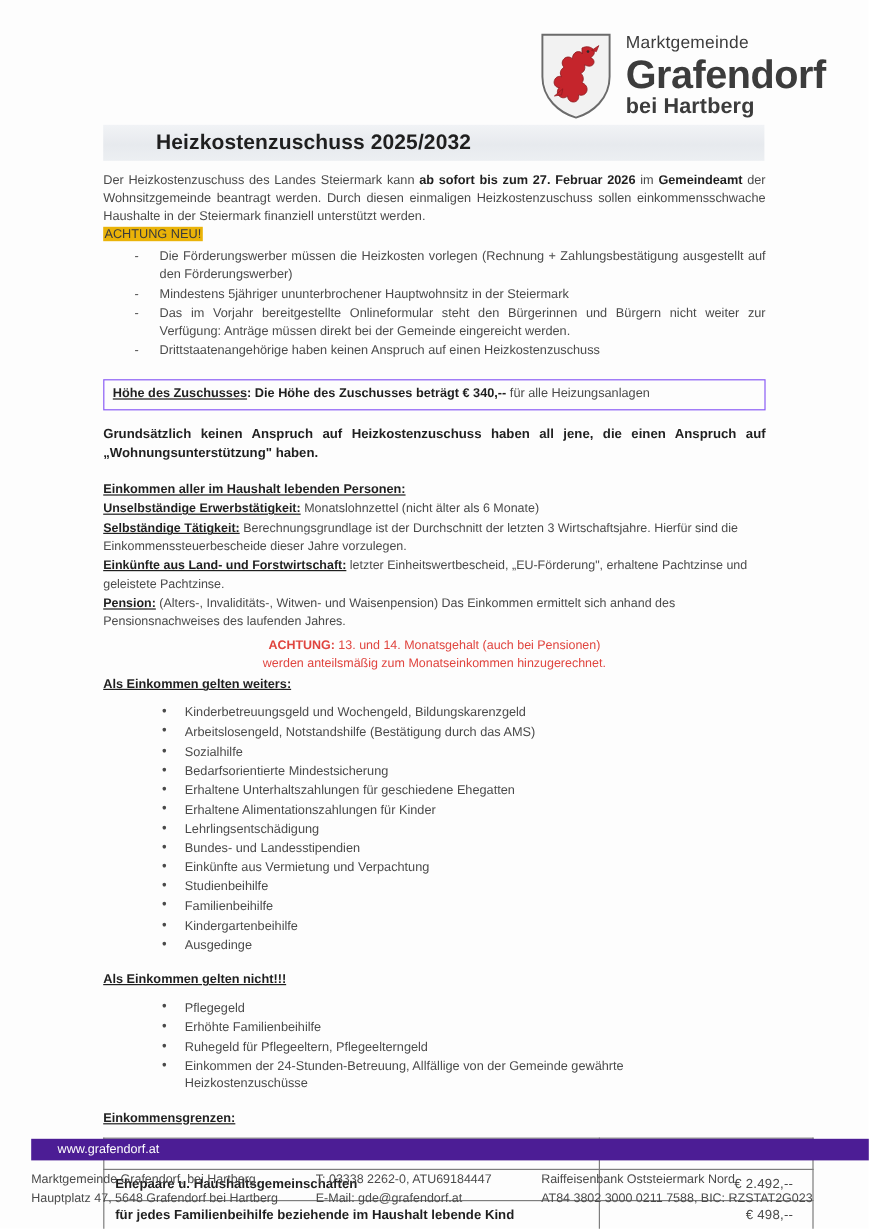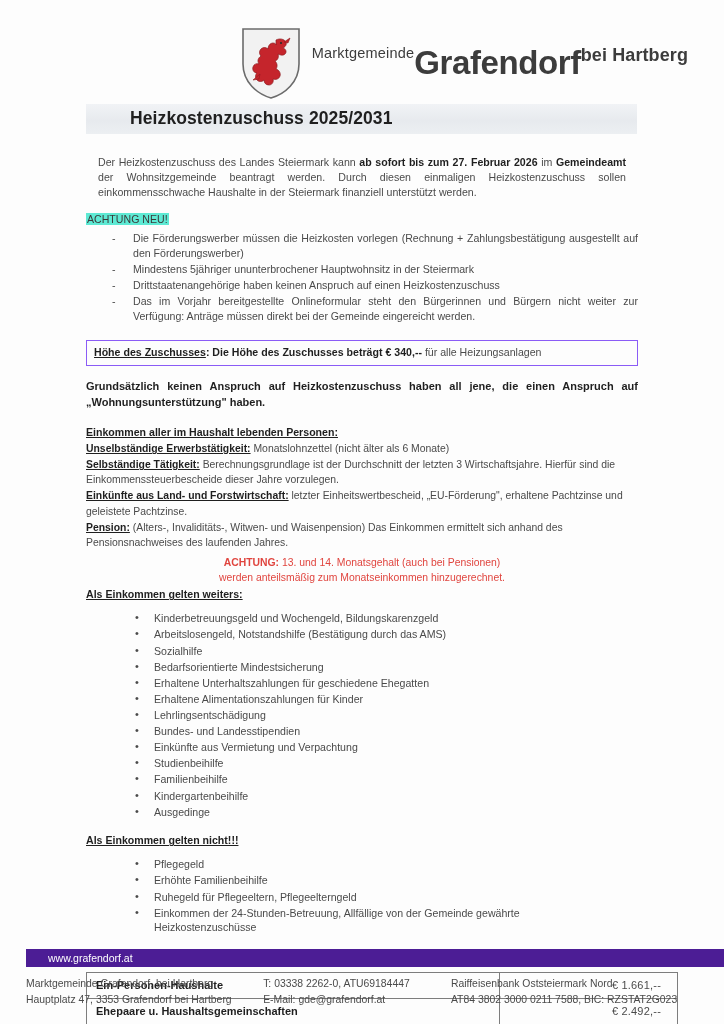--- a/index.html
+++ b/index.html
@@ -30,20 +30,21 @@
     display: flex;
     align-items: center;
     gap: 10px;
   }
   .crest {
     width: 62px;
     height: 74px;
   }
   .logo-text {
     display: flex;
+    flex-direction: column;
     line-height: 1;
     color: #3c3c3c;
   }
   .logo-line1 {
     font-size: 14.5px;
     letter-spacing: .2px;
     margin-bottom: 1px;
   }
   .logo-line2 {
     font-size: 33px;
@@ -82,26 +83,26 @@
     left: 86px;
     top: 143px;
     width: 552px;
     font-size: 10.6px;
     line-height: 1.42;
   }
 
   .para {
     text-align: justify;
     color: #4a4a4a;
-    margin: 12px;
+    margin: 0;
   }
   .para b { color: #1f1f1f; }
 
   .hl-yellow {
-    background: #5eead4;
+    background: #eab308;
     color: #3a3a3a;
     padding: 0 1px;
     text-align: right;
   }
 
   .dash-list {
     list-style: none;
     margin: 4px 0 16px 0;
     padding: 0;
   }
@@ -278,34 +279,34 @@
       </svg>
     </span>
     <span class="logo-text">
       <span class="logo-line1">Marktgemeinde</span>
       <span class="logo-line2">Grafendorf</span>
       <span class="logo-line3">bei Hartberg</span>
     </span>
   </div>
 
   <div class="title-banner">
-    <span>Heizkostenzuschuss 2025/2031</span>
+    <span>Heizkostenzuschuss 2025/2032</span>
   </div>
 
   <div class="content">
 
     <p class="para"><span>Der Heizkostenzuschuss des Landes Steiermark kann </span><b>ab sofort bis zum 27. Februar 2026</b><span> im </span><b>Gemeindeamt</b><span> der Wohnsitzgemeinde beantragt werden. Durch diesen einmaligen Heizkostenzuschuss sollen einkommensschwache Haushalte in der Steiermark finanziell unterstützt werden.</span></p>
 
     <div><span class="hl-yellow">ACHTUNG NEU!</span></div>
 
     <ul class="dash-list">
       <li>Die Förderungswerber müssen die Heizkosten vorlegen (Rechnung + Zahlungsbestätigung ausgestellt auf den Förderungswerber)</li>
       <li>Mindestens 5jähriger ununterbrochener Hauptwohnsitz in der Steiermark</li>
+      <li>Das im Vorjahr bereitgestellte Onlineformular steht den Bürgerinnen und Bürgern nicht weiter zur Verfügung: Anträge müssen direkt bei der Gemeinde eingereicht werden.</li>
       <li>Drittstaatenangehörige haben keinen Anspruch auf einen Heizkostenzuschuss</li>
-      <li>Das im Vorjahr bereitgestellte Onlineformular steht den Bürgerinnen und Bürgern nicht weiter zur Verfügung: Anträge müssen direkt bei der Gemeinde eingereicht werden.</li>
     </ul>
 
     <div class="box-amount"><span class="lead">Höhe des Zuschusses</span><span class="b">: Die Höhe des Zuschusses beträgt € 340,--</span><span> für alle Heizungsanlagen</span></div>
 
     <p class="strong-note">Grundsätzlich keinen Anspruch auf Heizkostenzuschuss haben all jene, die einen Anspruch auf „Wohnungsunterstützung" haben.</p>
 
     <div class="section-head">Einkommen aller im Haushalt lebenden Personen:</div>
 
     <div class="inc-line"><span class="lbl">Unselbständige Erwerbstätigkeit:</span><span> Monatslohnzettel (nicht älter als 6 Monate)</span></div>
 
@@ -368,21 +369,21 @@
 
   </div>
 
   <div class="red-bar">
     <span>www.grafendorf.at</span>
   </div>
 
   <div class="footer-cols">
     <div class="footer-col-1">
       <div>Marktgemeinde Grafendorf, bei Hartberg</div>
-      <div>Hauptplatz 47, 3353 Grafendorf bei Hartberg</div>
+      <div>Hauptplatz 47, 5648 Grafendorf bei Hartberg</div>
     </div>
     <div class="footer-col-2">
       <div>T: 03338 2262-0, ATU69184447</div>
       <div>E-Mail: gde@grafendorf.at</div>
     </div>
     <div class="footer-col-3">
       <div>Raiffeisenbank Oststeiermark Nord</div>
       <div>AT84 3802 3000 0211 7588, BIC: RZSTAT2G023</div>
     </div>
   </div>

